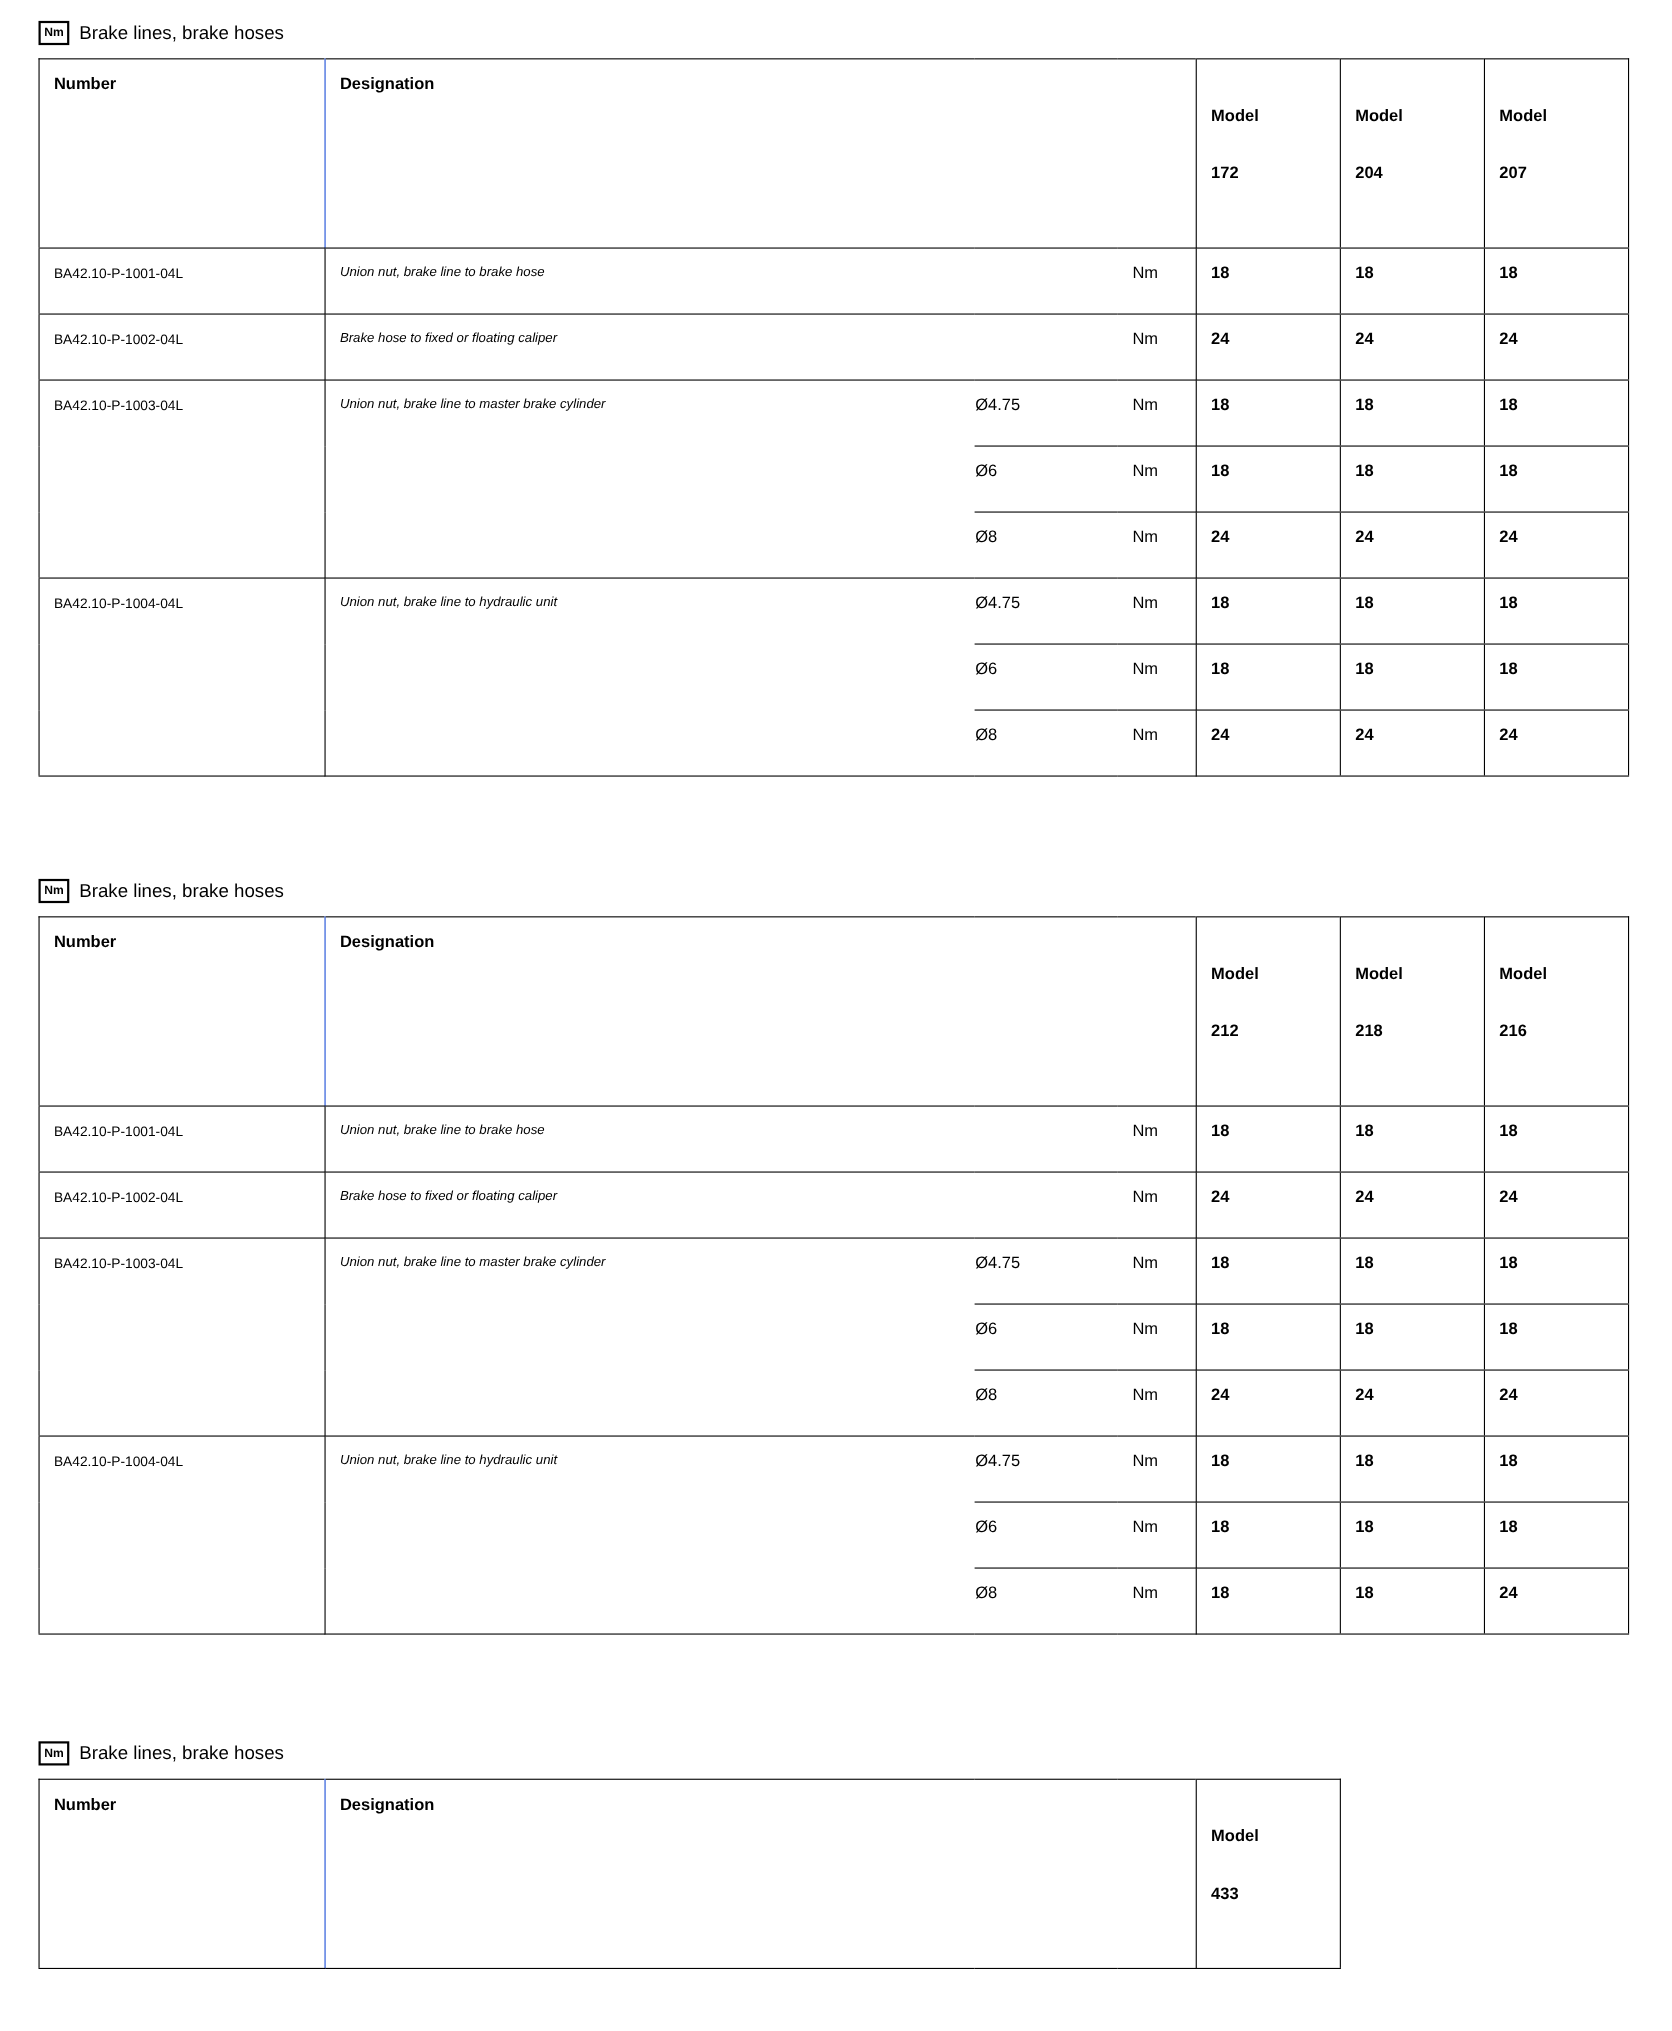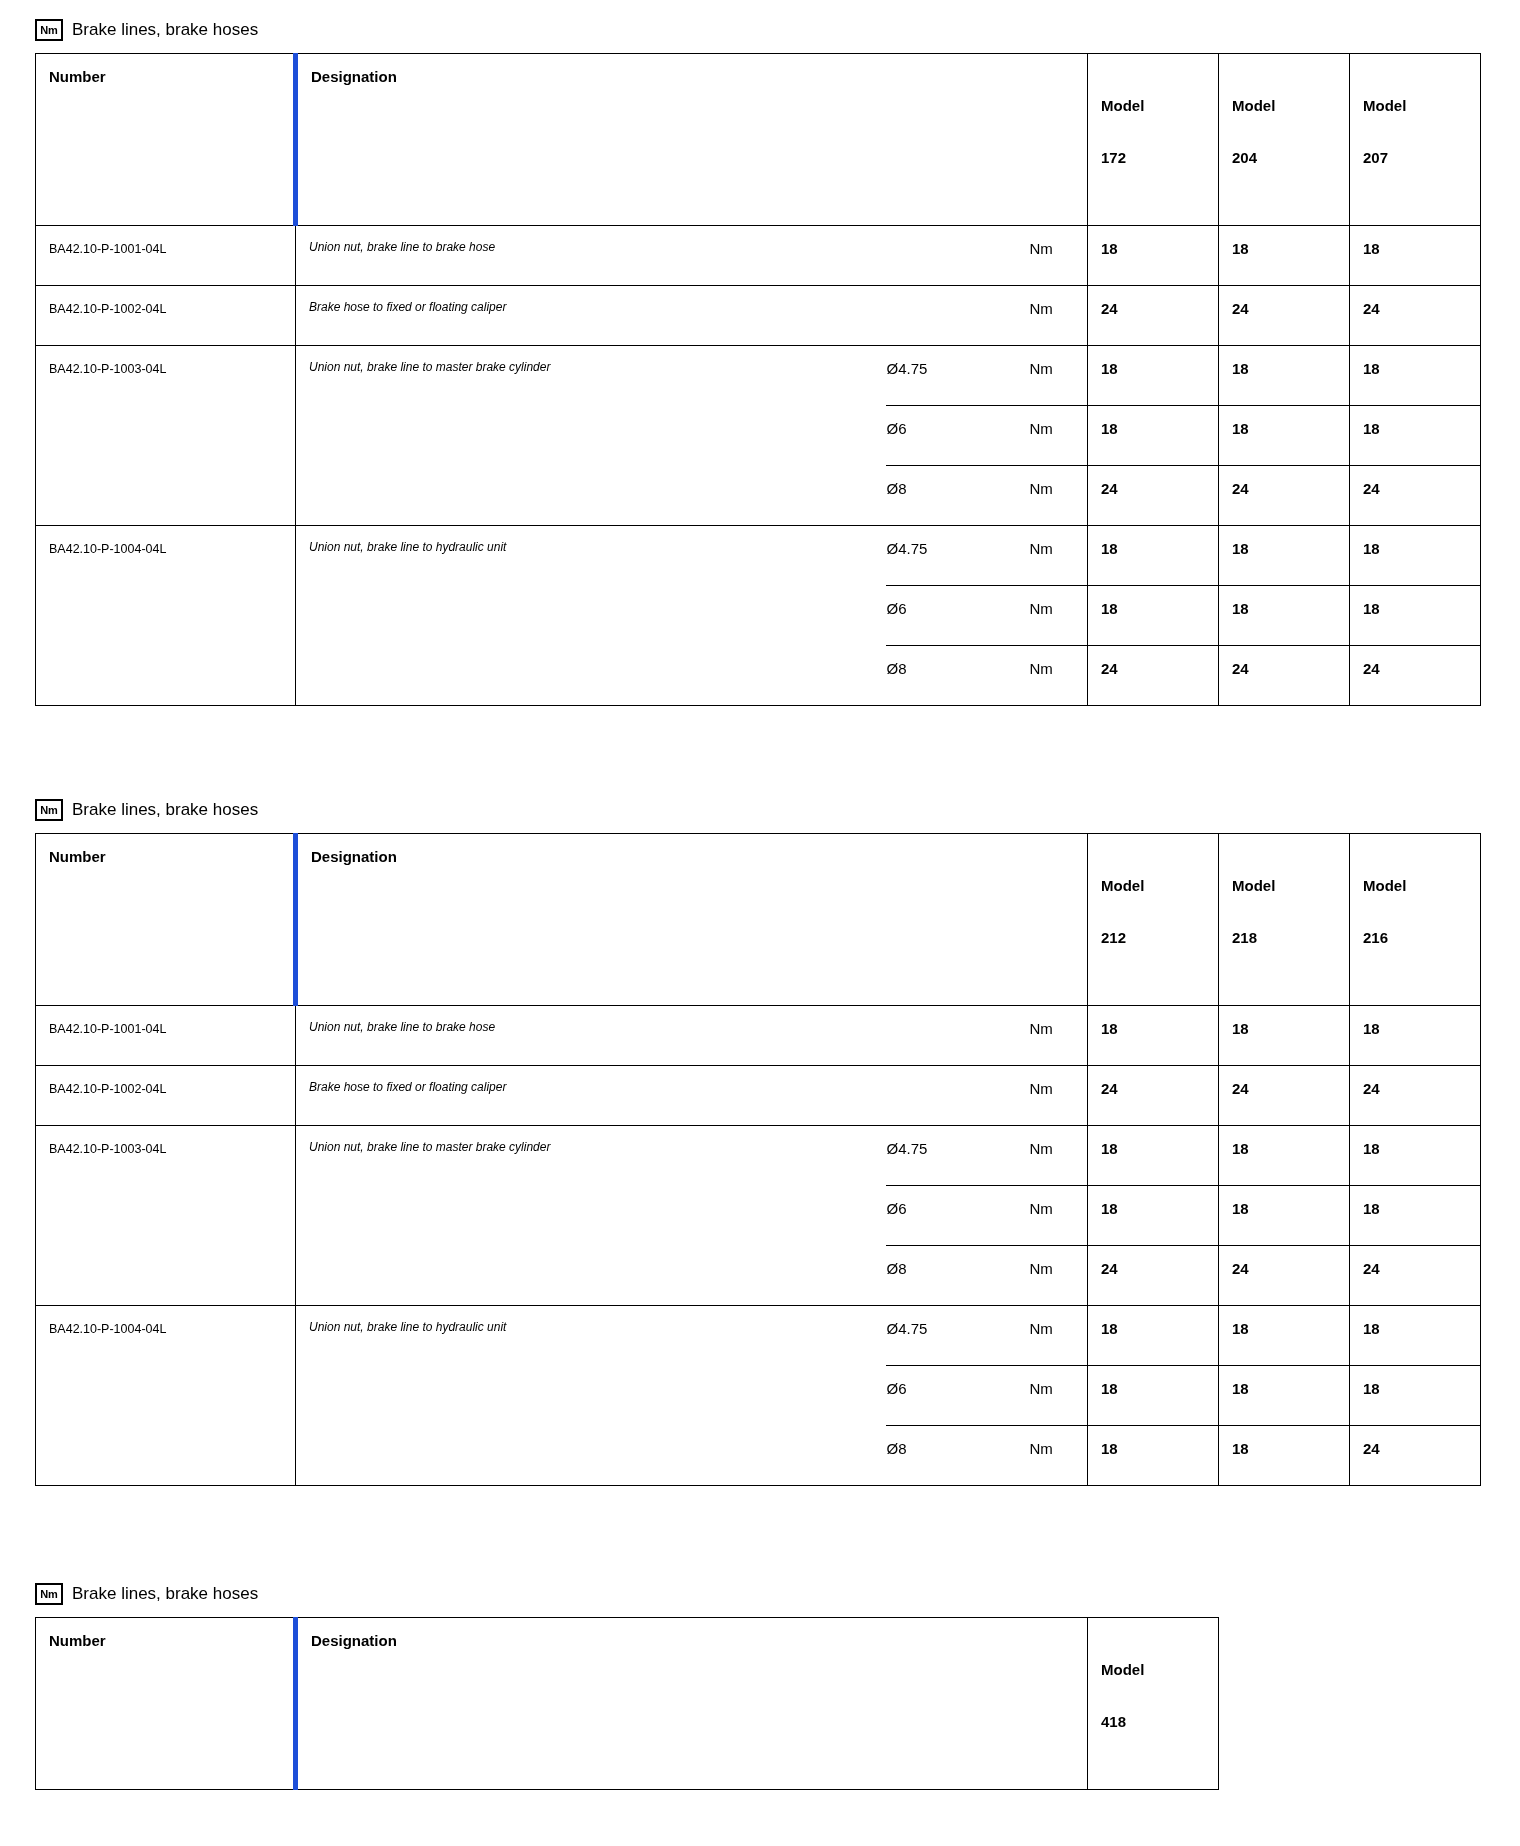--- a/index.html
+++ b/index.html
@@ -57,21 +57,21 @@
     overflow: hidden;
   }
   tr.header-row { height: 172px; }
   table.spec-table tbody tr { height: 60px; }
 
   th.h-number, th.h-designation, th.h-model {
     font-weight: bold;
     font-size: 15px;
     padding: 14px 10px 0 13px;
   }
-  th.h-number { border-right: 5px solid #1d4ed8; }
+  th.h-number { border-right: 1px solid #1d4ed8; }
   th.h-designation { border-right: 1px solid #000; }
   th.h-model { border-left: 1px solid #000; }
   th.h-model div { line-height: 28px; margin-top: 24px; }
 
   td.cell-number {
     font-size: 12.5px;
     padding: 16px 8px 0 13px;
     border-right: 1px solid #000;
   }
   td.cell-designation {
@@ -316,21 +316,21 @@
           <col style="width: 130px;">
           <col style="width: 72px;">
           <col style="width: 131px;">
         </colgroup>
         <thead>
           <tr class="header-row">
             <th class="h-number">Number</th>
             <th class="h-designation" colspan="3">Designation</th>
             <th class="h-model">
               <div>Model</div>
-              <div>418</div>
+              <div>433</div>
             </th>
           </tr>
         </thead>
         <tbody></tbody>
       </table>
   </section>
 
 </div>
 
 </body></html>

